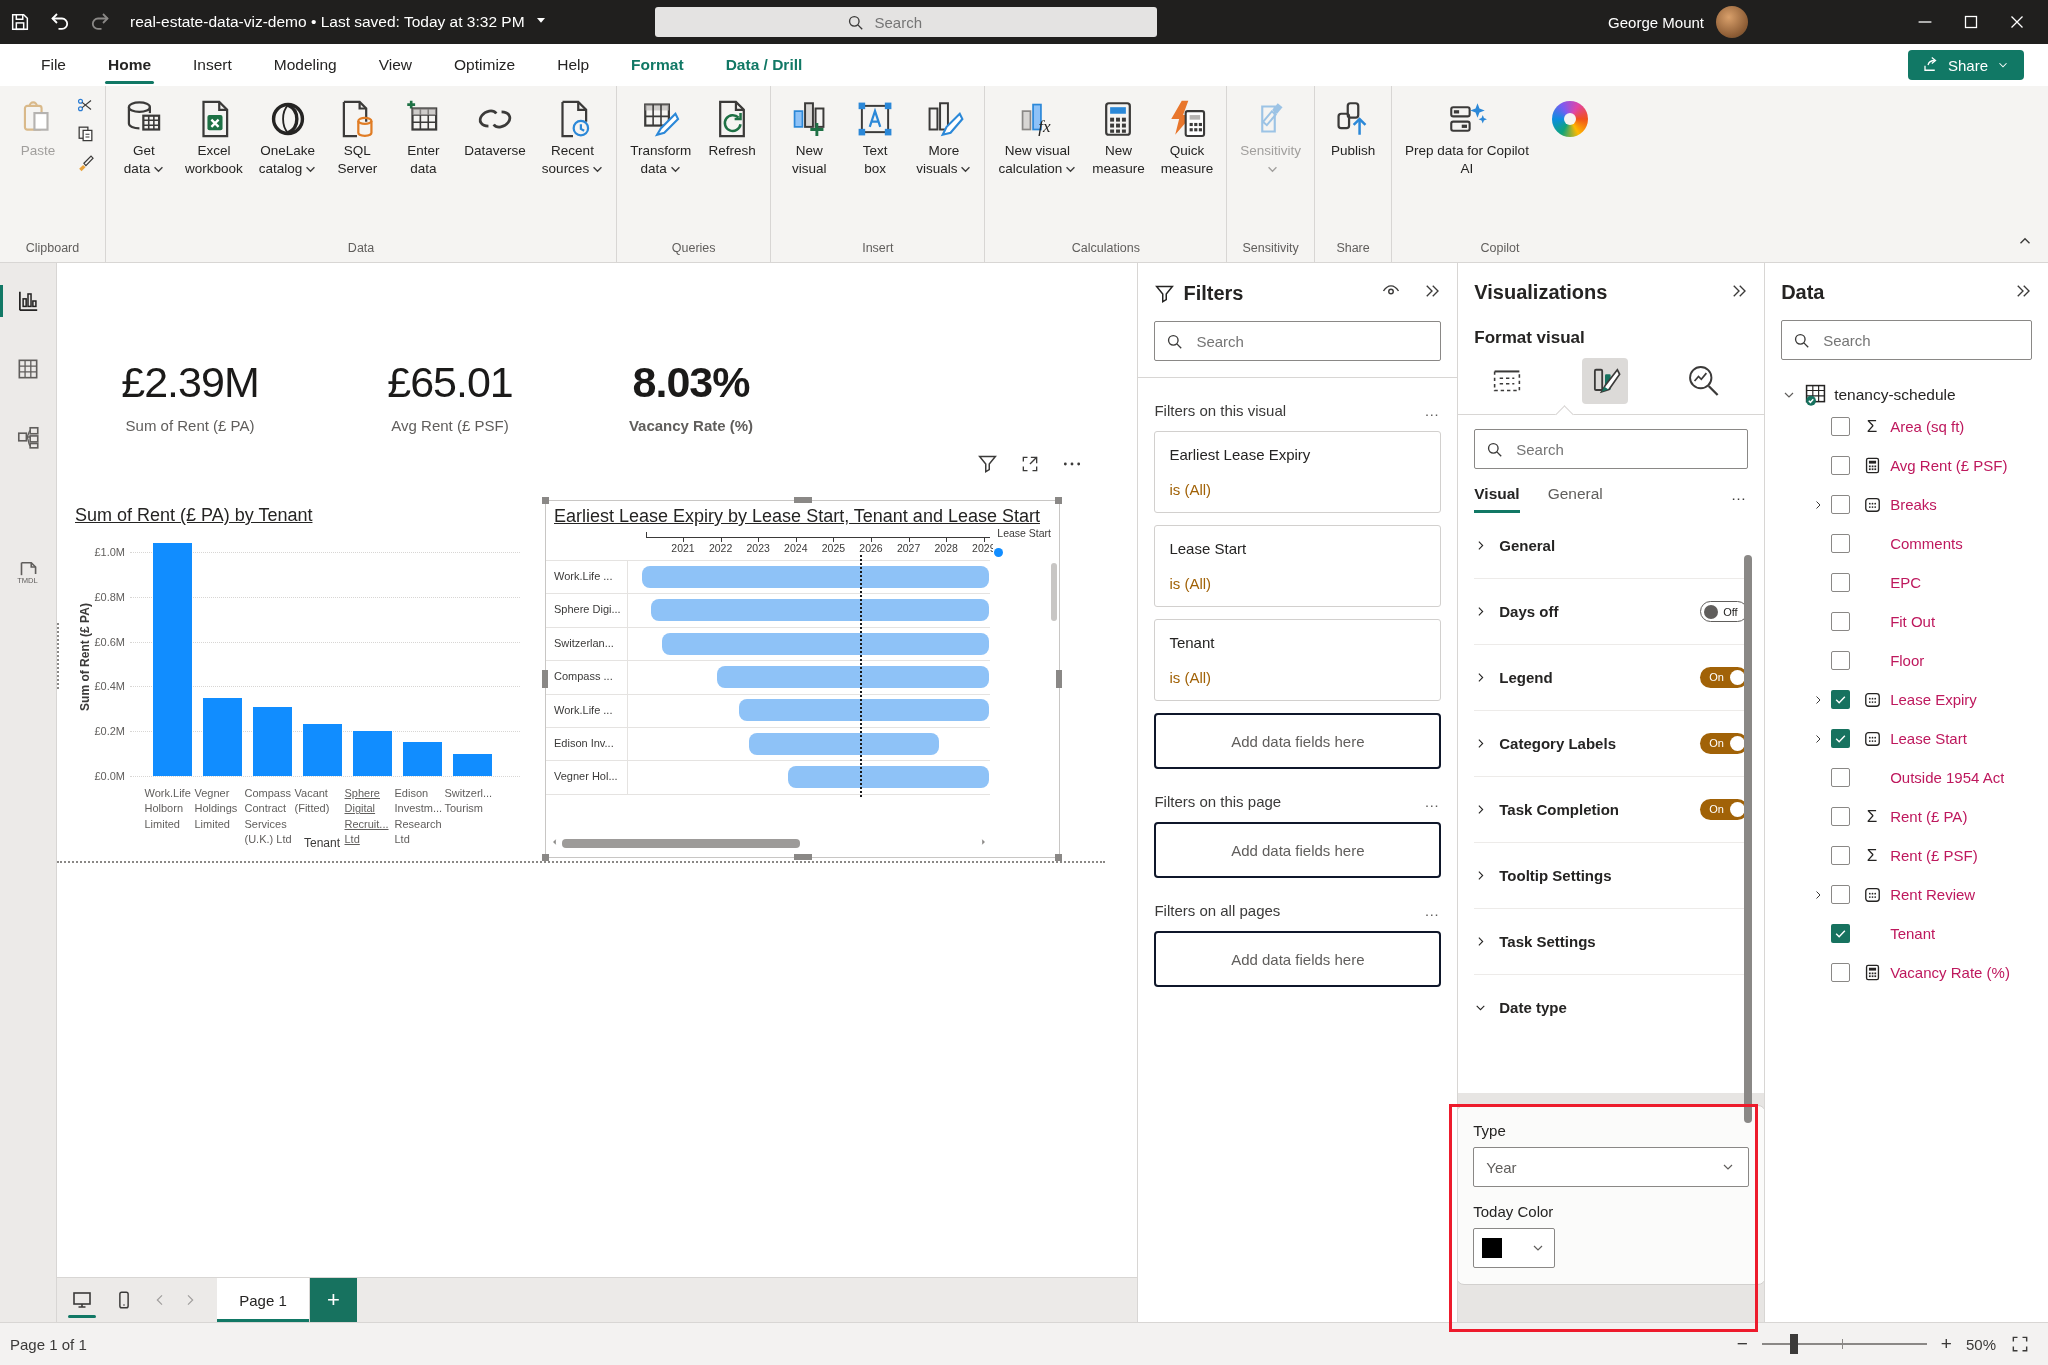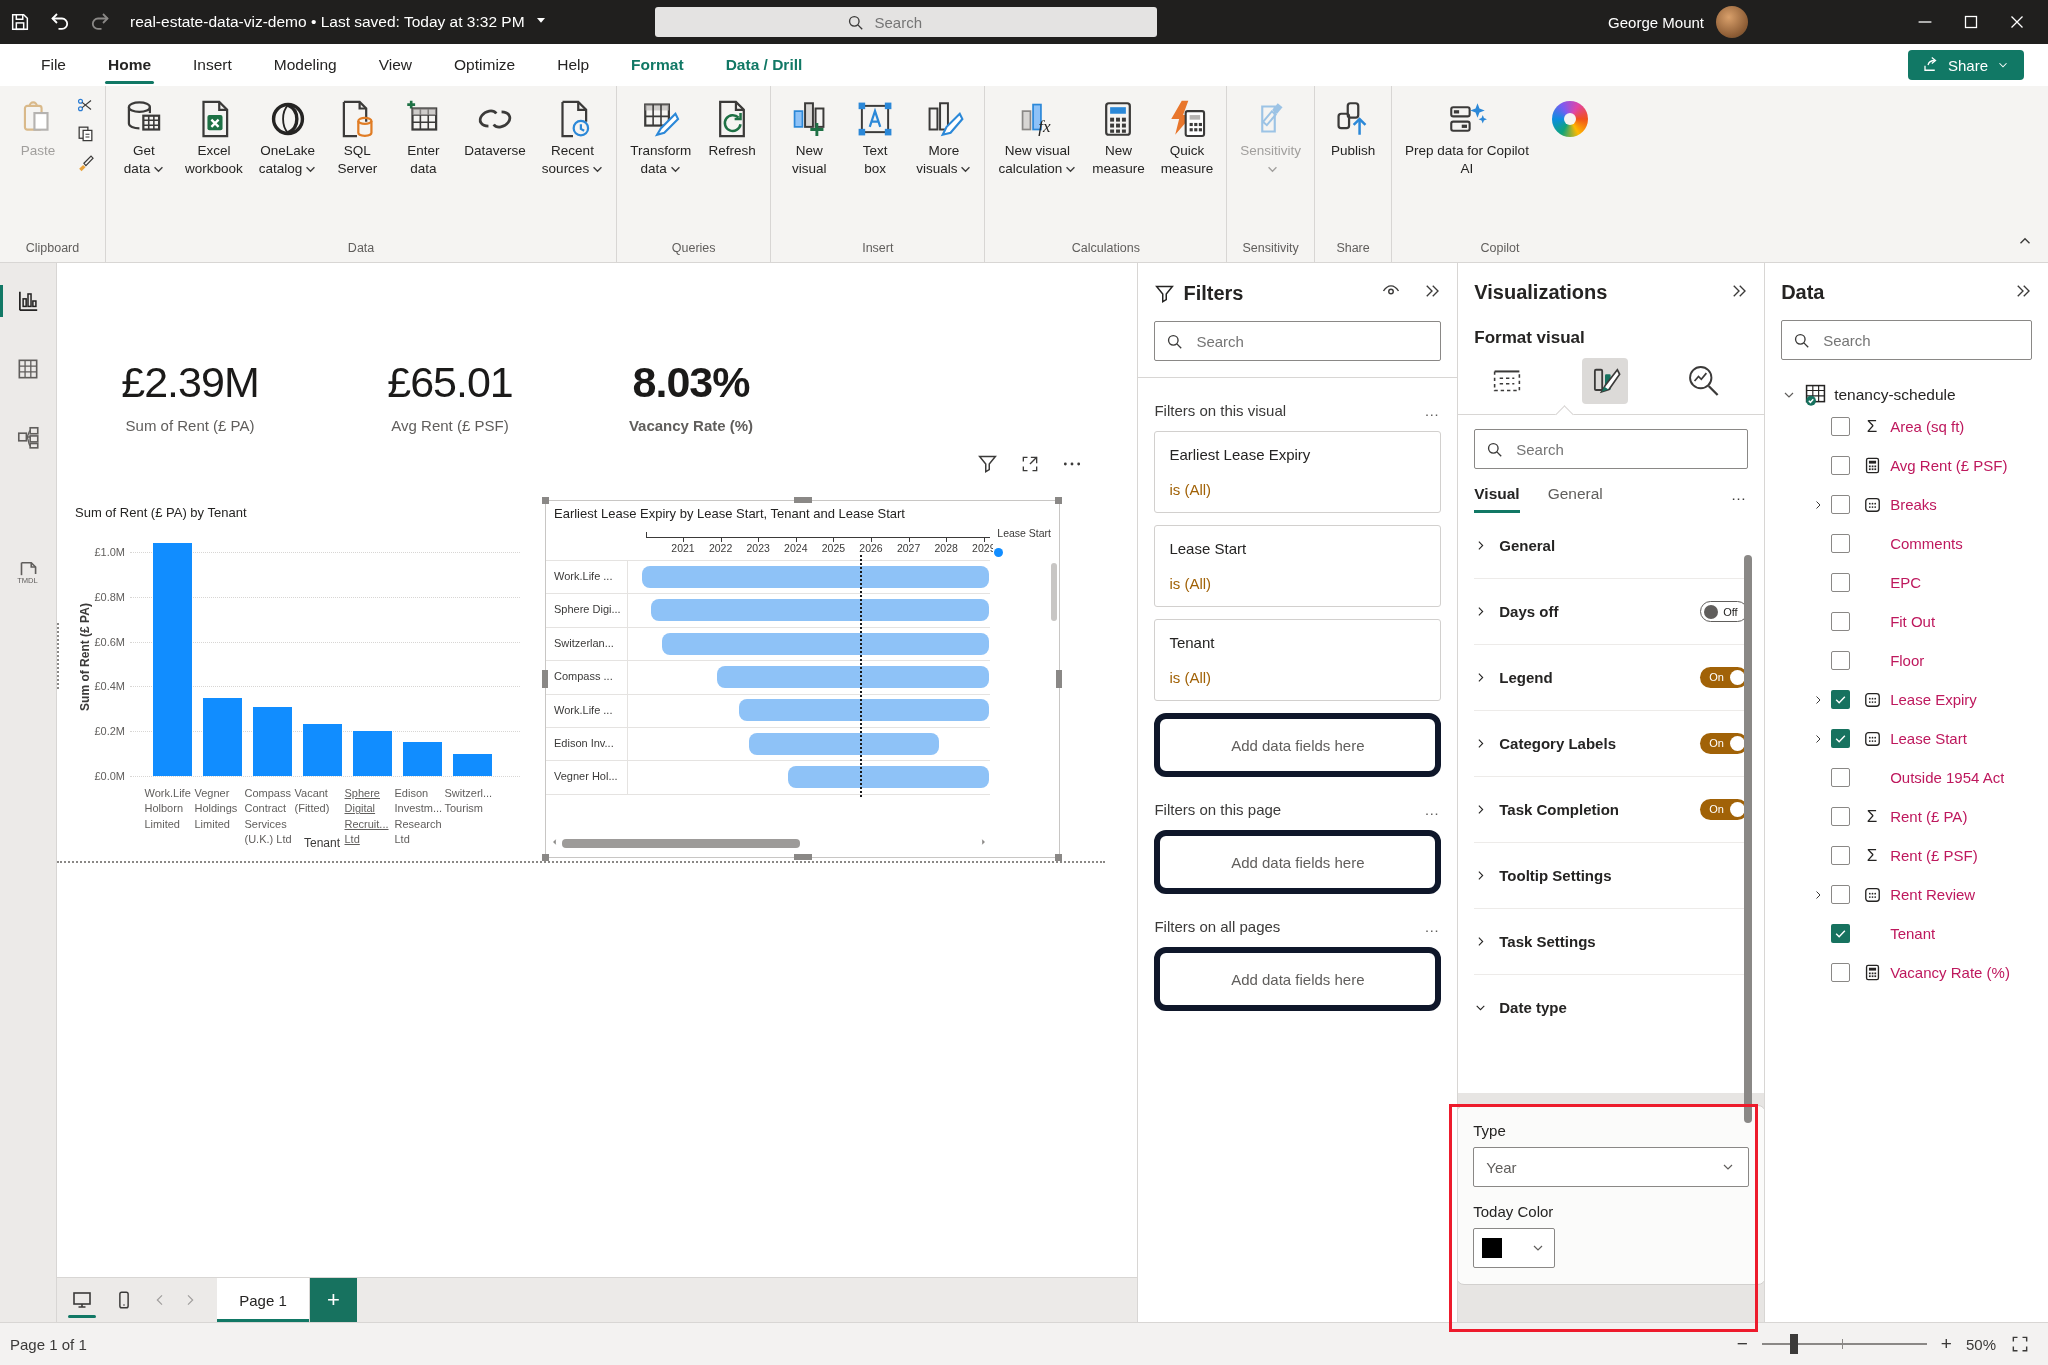--- a/index.html
+++ b/index.html
@@ -58,21 +58,21 @@
   .rail-item.active::before{content:"";position:absolute;left:0;top:4px;bottom:4px;width:3px;background:#117865;}
   #canvas-col{width:1081px;display:flex;flex-direction:column;}
   #canvas{position:relative;height:1014px;background:#fff;overflow:hidden;}
 
   
   .kpi{position:absolute;width:220px;text-align:center;}
   .kpi-value{font-size:43px;color:#1b1a19;letter-spacing:-1px;}
   .kpi-label{font-size:15px;color:#605e5c;margin-top:10px;}
 
   
-  .vis-title{position:absolute;left:8px;top:5px;right:6px;font-size:13px;color:#252423;white-space:nowrap;overflow:hidden;}
+  .vis-title{position:absolute;left:8px;top:5px;right:6px;font-size:18px;color:#252423;white-space:nowrap;overflow:hidden;text-decoration:underline;}
   #bar-visual{position:absolute;left:10px;top:237px;width:473px;height:355px;}
   #gantt-visual{position:absolute;left:488px;top:237px;width:515px;height:358px;border:1px solid #c8c6c4;background:#fff;box-sizing:border-box;}
   .handle{position:absolute;background:#8a8886;z-index:5;}
   #hover-toolbar{position:absolute;left:920px;top:190px;display:flex;gap:22px;color:#3b3a39;}
   #hover-toolbar .icon{cursor:pointer;}
   .dotted-h{position:absolute;left:0;top:598px;width:1048px;border-top:2px dotted #8a8886;}
   .dotted-v{position:absolute;left:0;top:360px;height:66px;border-left:2px dotted #8a8886;}
 
   .gridline{position:absolute;left:63px;width:390px;border-top:1px dotted #d8d6d4;}
   .ytick{position:absolute;width:48px;text-align:right;font-size:11px;color:#605e5c;}
@@ -99,21 +99,21 @@
   .searchbox{margin-top:16px;height:38px;border:1px solid #8a8886;border-radius:2px;display:flex;align-items:center;
              padding:0 10px;gap:10px;color:#605e5c;background:#fff;}
   .searchbox input{border:none;outline:none;flex:1;font-size:15px;color:#3b3a39;font-family:"Liberation Sans",sans-serif;background:transparent;}
   .full-divider{border-top:1px solid #d8d6d4;margin:16px -16px 0;}
 
   .filter-section-label{display:flex;align-items:center;margin-top:24px;font-size:15px;color:#3b3a39;}
   .filter-section-label .dots{flex:0 0 auto;margin-left:auto;color:#605e5c;letter-spacing:2px;cursor:pointer;}
   .filter-card{border:1px solid #d2d0ce;border-radius:3px;background:#fff;margin-top:12px;padding:14px;cursor:pointer;}
   .filter-card .f-field{font-size:15px;color:#252423;}
   .filter-card .f-cond{font-size:15px;color:#a16207;margin-top:18px;}
-  .add-fields{border:6px solid #0f172a;border-radius:12px;background:#fff;margin-top:12px;height:52px;display:flex;
+  .add-fields{border:2px solid #0f172a;border-radius:4px;background:#fff;margin-top:12px;height:52px;display:flex;
               align-items:center;justify-content:center;font-size:15px;color:#605e5c;cursor:pointer;}
 
   #viz-subtitle{font-size:17px;font-weight:bold;margin-top:24px;}
   #viz-modes{display:flex;align-items:center;gap:52px;margin-top:10px;padding-left:10px;position:relative;}
   .viz-mode{width:46px;height:46px;display:flex;align-items:center;justify-content:center;border-radius:4px;cursor:pointer;}
   .viz-mode.selected{background:#dcdad8;}
   #viz-divider{border-top:1px solid #d8d6d4;margin:10px -16px 0;position:relative;}
   #viz-notch{position:absolute;left:100px;top:-7px;width:12px;height:12px;background:#fff;border-left:1px solid #d8d6d4;
              border-top:1px solid #d8d6d4;transform:rotate(45deg);}
   #viz-tabs{display:flex;align-items:center;margin-top:16px;gap:28px;font-size:15.5px;}

